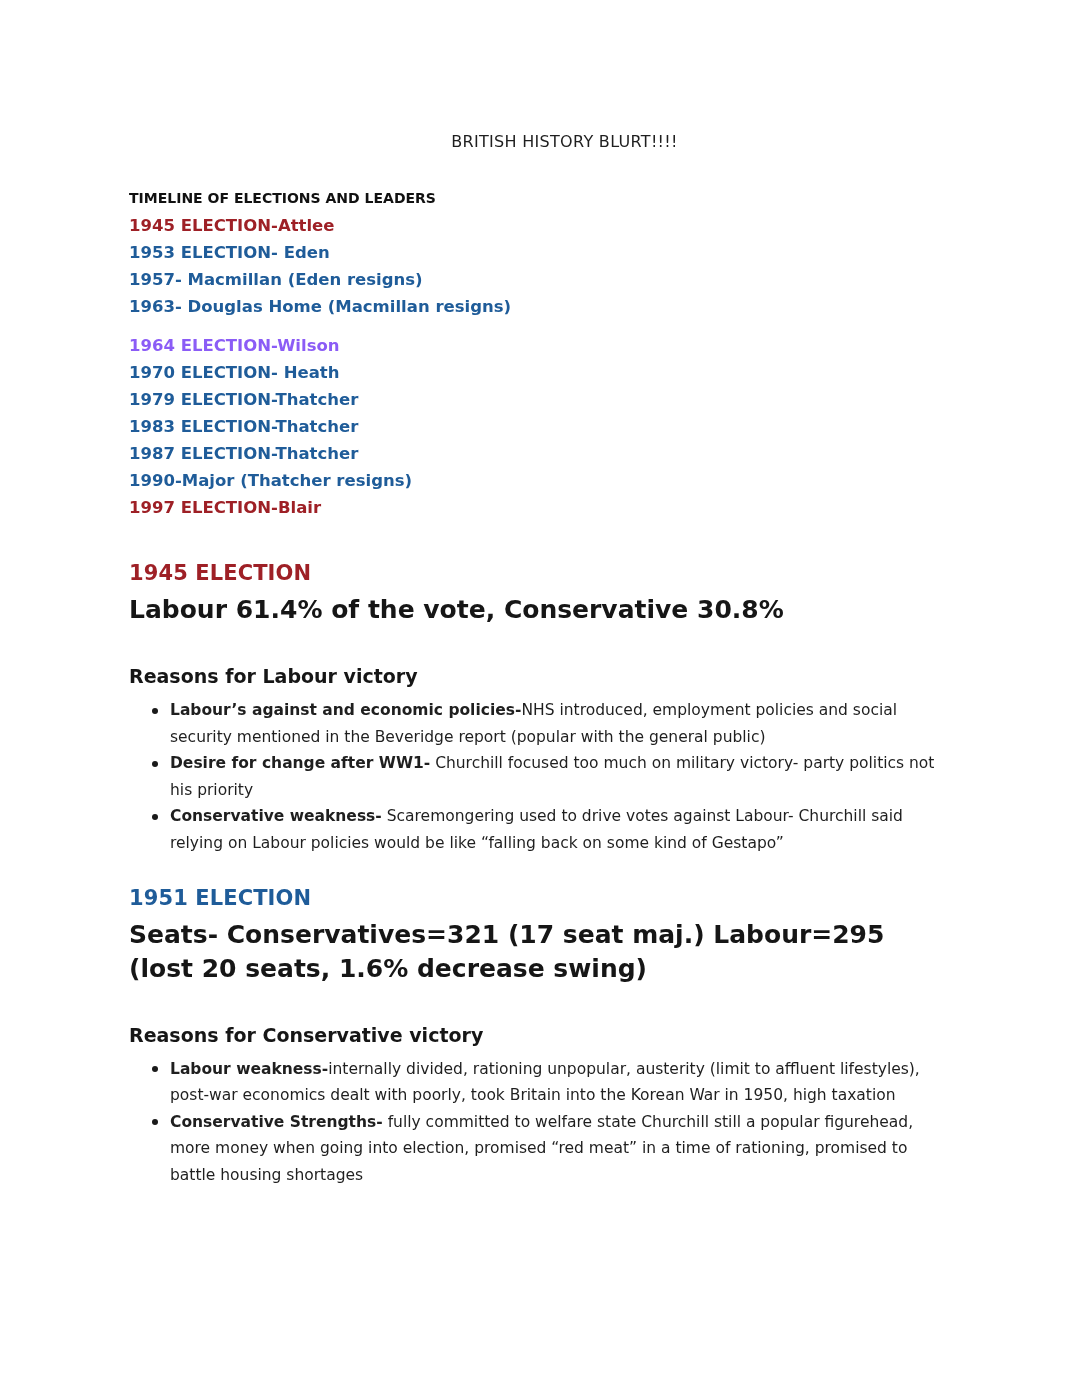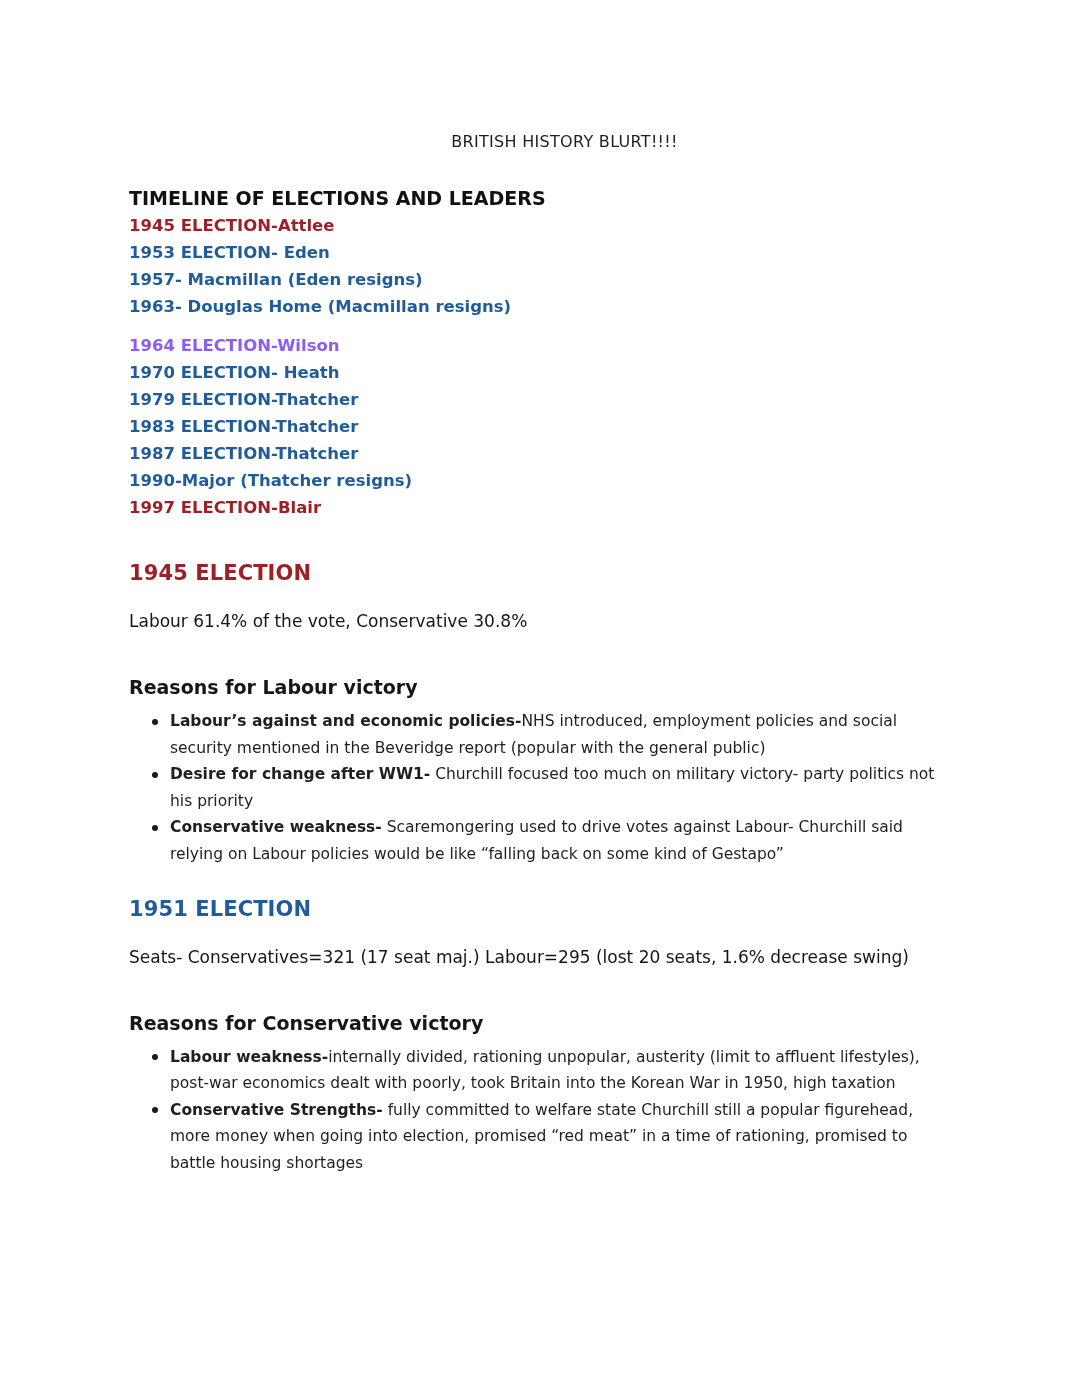--- a/index.html
+++ b/index.html
@@ -6,27 +6,27 @@
   html,body { width:1080px; height:1397px; background:#ffffff; }
   body { font-family:"DejaVu Sans","Liberation Sans",sans-serif; color:#1f1f1f; overflow:hidden; }
 
   .page { width:1080px; height:1397px; padding:131px 80px 0 129px; }
 
   .doc-title{
     text-align:center; font-size:16px; line-height:21px;
     letter-spacing:0.3px; color:#1f1f1f; margin-bottom:33px;
   }
 
-  .tl-heading{ font-weight:700; font-size:19px; line-height:27px; color:#111; }
+  .tl-heading{ font-weight:700; font-size:14px; line-height:27px; color:#111; }
   .tl-line{ font-weight:700; font-size:16.5px; line-height:27px; }
 
   .sec-heading{ font-size:21px; font-weight:700; line-height:28px; margin-top:38px; letter-spacing:0.1px; }
   .sec-heading.second{ margin-top:27px; }
 
-  .stat{ font-size:17px; font-weight:400; line-height:34px; margin-top:17px; color:#161616; max-width:823px; }
+  .stat{ font-size:25px; font-weight:700; line-height:34px; margin-top:6px; color:#161616; max-width:823px; }
 
   .sub-heading{ font-size:19px; font-weight:700; line-height:28px; margin-top:35px; color:#161616; }
 
   ul.bullets{ list-style:none; margin-top:7px; max-width:823px; }
   ul.bullets li{
     position:relative; padding-left:41px; font-size:15.5px; line-height:26.6px;
     color:#1f1f1f; max-width:823px;
   }
   ul.bullets li::before{
     content:""; position:absolute; left:23px; top:10.5px;

